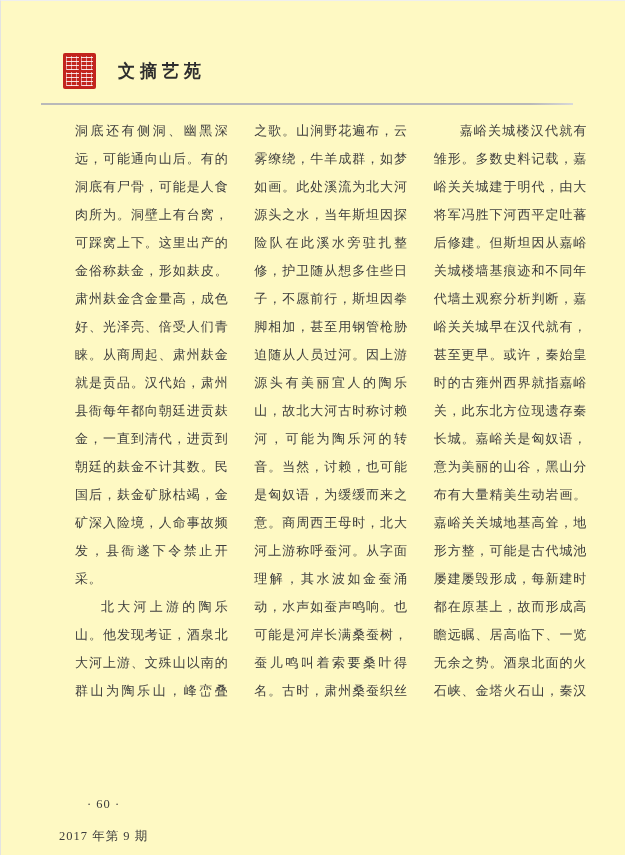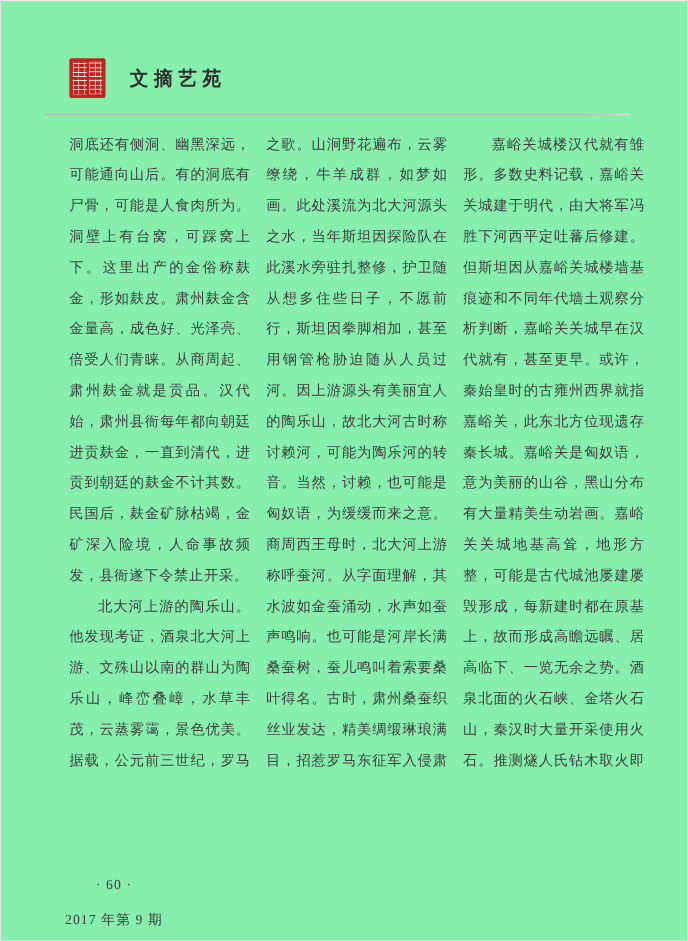--- a/index.html
+++ b/index.html
@@ -5,21 +5,21 @@
   html, body { margin: 0; padding: 0; }
   body {
     width: 625px; height: 855px;
     background: #ffffff;
     font-family: "Liberation Serif", "DejaVu Serif", serif;
     position: relative;
     overflow: hidden;
   }
   .page {
     position: absolute; inset: 0;
-    background: #86efac;
+    background: #fef9c3;
     border-left: 1px solid #e3e3e3;
     border-top: 1px solid #efefef;
   }
   
   .header { position: absolute; left: 62px; top: 50px; height: 40px; display: flex; align-items: center; }
   .seal {
     width: 33px; height: 36px; background: #c2251d; border-radius: 2px;
     display: grid; grid-template-columns: 1fr 1fr; grid-template-rows: 1fr 1fr;
     padding: 3px; box-sizing: border-box; gap: 2px;
   }
@@ -38,21 +38,21 @@
   }
   .header-rule {
     position: absolute; left: 40px; top: 102px; width: 532px; height: 2px;
     background: linear-gradient(to right, #b9b9b9 92%, #d9d9d9);
   }
   
   .columns {
     position: absolute; left: 62px; top: 116px; width: 524px; height: 592px;
     display: flex; gap: 14px;
   }
-  .col { width: 165px; height: 100%; overflow: hidden; }
+  .col { width: 165px; height: 100%; overflow: hidden; margin-left: 12px; }
   .para {
     margin: 0;
     font-size: 13px; line-height: 28px; color: #3e3e3e;
     text-align: justify; text-justify: inter-ideograph;
     letter-spacing: 0.6px;
   }
   .para.indent { text-indent: 2em; }
   
   .bio {
     position: absolute; left: 62px; top: 704px; width: 524px;

